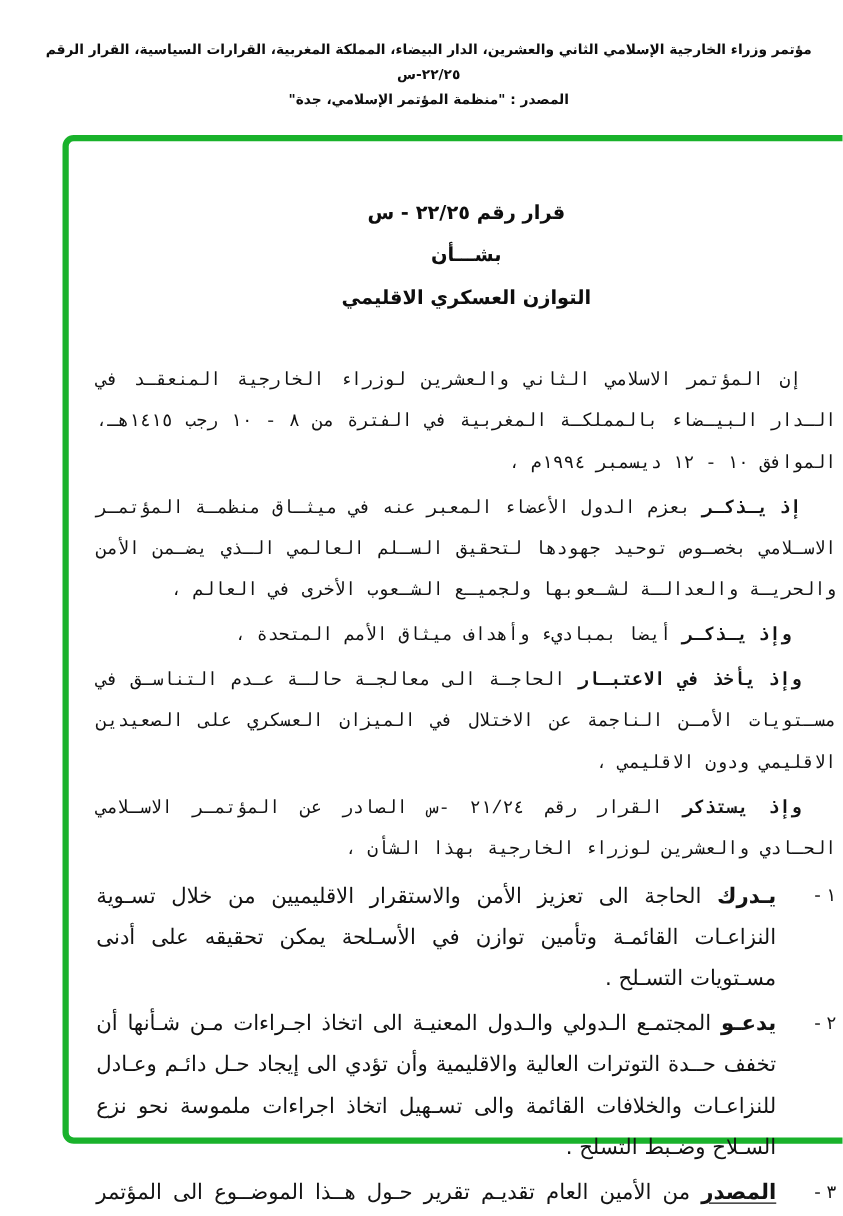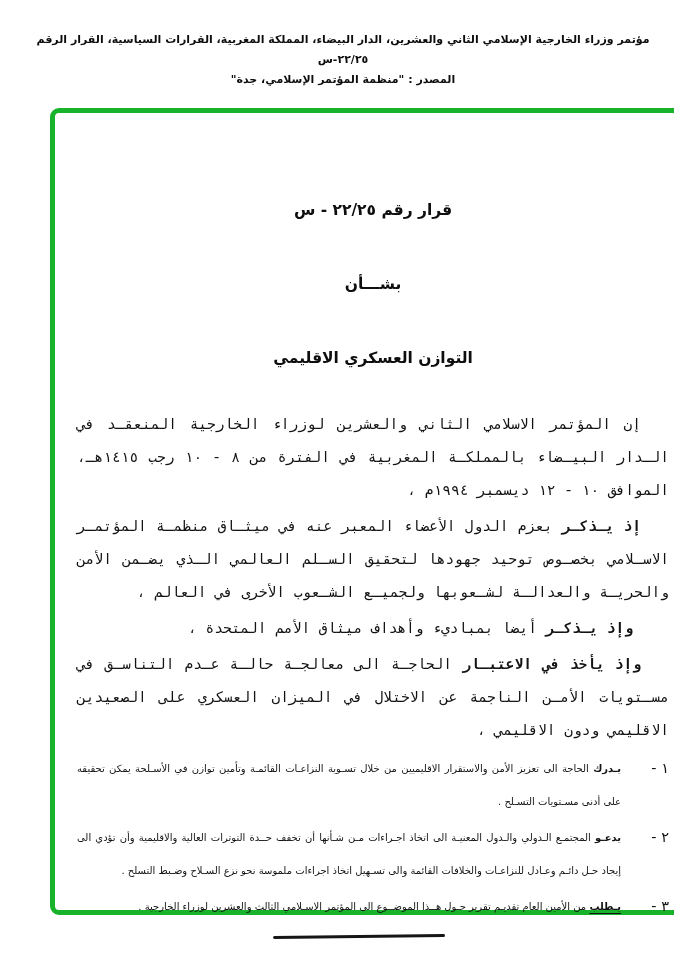--- a/index.html
+++ b/index.html
@@ -30,33 +30,33 @@
     width: 592px; height: 797px;
     border: 5px solid #19b22b;
     border-radius: 9px;
     padding: 0 26px 0 22px;
     box-sizing: content-box;
     background: #ffffff;
   }
   .frame-inner { padding-top: 40px; }
 
   .title-block { text-align: center; font-weight: bold; font-size: 15.5px; line-height: 34px; margin-bottom: 34px; color: #0e0e0e; }
-  .title-line { white-space: nowrap; margin-top: 40px; }
+  .title-line { white-space: nowrap; }
 
   .body-text { font-size: 14.5px; line-height: 33px; text-align: justify; }
   p.para { margin: 3px 0 3px 0; text-indent: 28px; font-family: Liberation Mono, monospace; }
   p.para.single { text-indent: 36px; }
   .lead { font-weight: bold; }
   .lead.plain { font-weight: normal; }
   .u { text-decoration: underline; text-underline-offset: 3px; }
 
   .items { margin-top: 4px; }
   .item { display: flex; gap: 10px; margin: 3px 0; }
   .item .num { flex: 0 0 38px; text-align: right; white-space: nowrap; font-size: 14.5px; line-height: 33px; }
-  .item .itext { flex: 1 1 auto; text-align: justify; font-size: 10px; line-height: 33px; }
+  .item .itext { flex: 1 1 auto; text-align: justify; font-size: 17px; line-height: 33px; }
 
   .divider {
     width: 172px; height: 3px;
     background: #161616;
     margin: 12px auto 0 auto;
     position: relative; left: -14px;
     transform: rotate(-0.7deg);
     border-radius: 2px;
   }
 </style>
@@ -82,36 +82,37 @@
       <div class="body-text">
 
         <p class="para"><span class="lead plain">إن</span><span> المؤتمر الاسلامي الثاني والعشرين لوزراء الخارجية المنعقـد في الـدار البيـضاء بالمملكـة المغربية في الفترة من ٨ - ١٠ رجب ١٤١٥هـ، الموافق ١٠ - ١٢ ديسمبر ١٩٩٤م ،</span></p>
 
         <p class="para"><span class="lead">إذ يـذكـر</span><span> بعزم الدول الأعضاء المعبر عنه في ميثـاق منظمـة المؤتمـر الاسـلامي بخصـوص توحيد جهودها لتحقيق السـلم العالمي الـذي يضـمن الأمن والحريـة والعدالـة لشـعوبها ولجميـع الشـعوب الأخرى في العالم ،</span></p>
 
         <p class="para single"><span class="lead">وإذ يـذكـر</span><span> أيضا بمباديء وأهداف ميثاق الأمم المتحدة ،</span></p>
 
         <p class="para"><span class="lead">وإذ يأخذ في الاعتبـار</span><span>  الحاجـة الى معالجـة حالـة عـدم التناسـق في مسـتويات الأمـن الناجمة عن الاختلال في الميزان العسكري على الصعيدين الاقليمي ودون الاقليمي ،</span></p>
 
+        <p class="para"><span class="lead">وإذ يستذكر</span><span> القرار رقم ٢١/٢٤ -س الصادر عن المؤتمـر الاسـلامي الحـادي والعشرين لوزراء الخارجية بهذا الشأن ،</span></p>
 
         <div class="items">
 
           <div class="item">
             <div class="num">١ -</div>
             <div class="itext"><span class="lead">يـدرك</span><span> الحاجة الى تعزيز الأمن والاستقرار الاقليميين من خلال تسـوية النزاعـات القائمـة وتأمين توازن في الأسـلحة يمكن تحقيقه على أدنى مسـتويات التسـلح .</span></div>
           </div>
 
           <div class="item">
             <div class="num">٢ -</div>
             <div class="itext"><span class="lead">يدعـو</span><span> المجتمـع الـدولي والـدول المعنيـة الى اتخاذ اجـراءات مـن شـأنها أن تخفف حــدة التوترات العالية والاقليمية وأن تؤدي الى إيجاد حـل دائـم وعـادل للنزاعـات والخلافات القائمة والى تسـهيل اتخاذ اجراءات ملموسة نحو نزع السـلاح وضـبط التسلح .</span></div>
           </div>
 
           <div class="item">
             <div class="num">٣ -</div>
-            <div class="itext"><span class="lead u">يـطلب</span><span> من الأمين العام تقديـم تقرير حـول هــذا الموضــوع الى المؤتمر الاسـلامي الثالث والعشرين لوزراء الخارجية .</span></div>
+            <div class="itext"><span class="lead u">المصدر</span><span> من الأمين العام تقديـم تقرير حـول هــذا الموضــوع الى المؤتمر الاسـلامي الثالث والعشرين لوزراء الخارجية .</span></div>
           </div>
 
         </div>
 
         <div class="divider"></div>
 
       </div>
     </div>
   </div>
 

